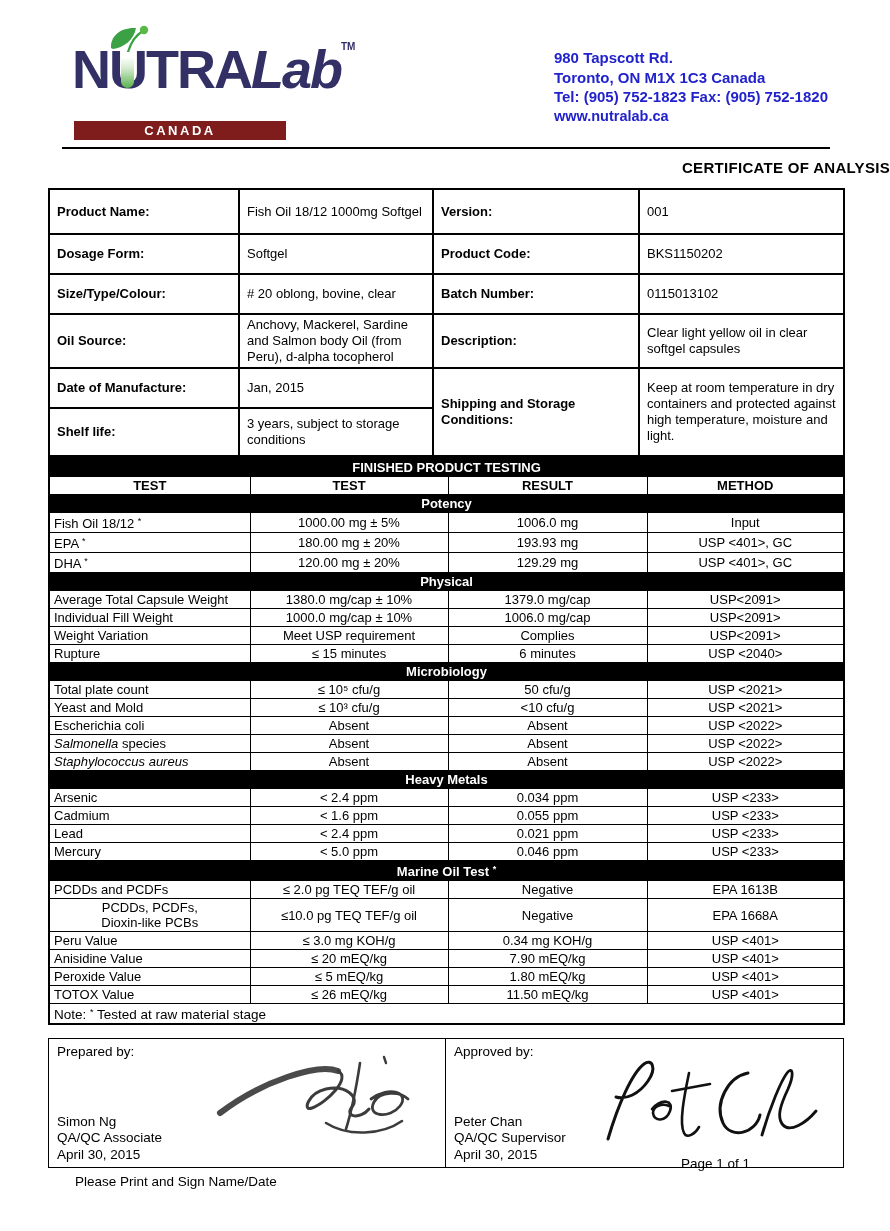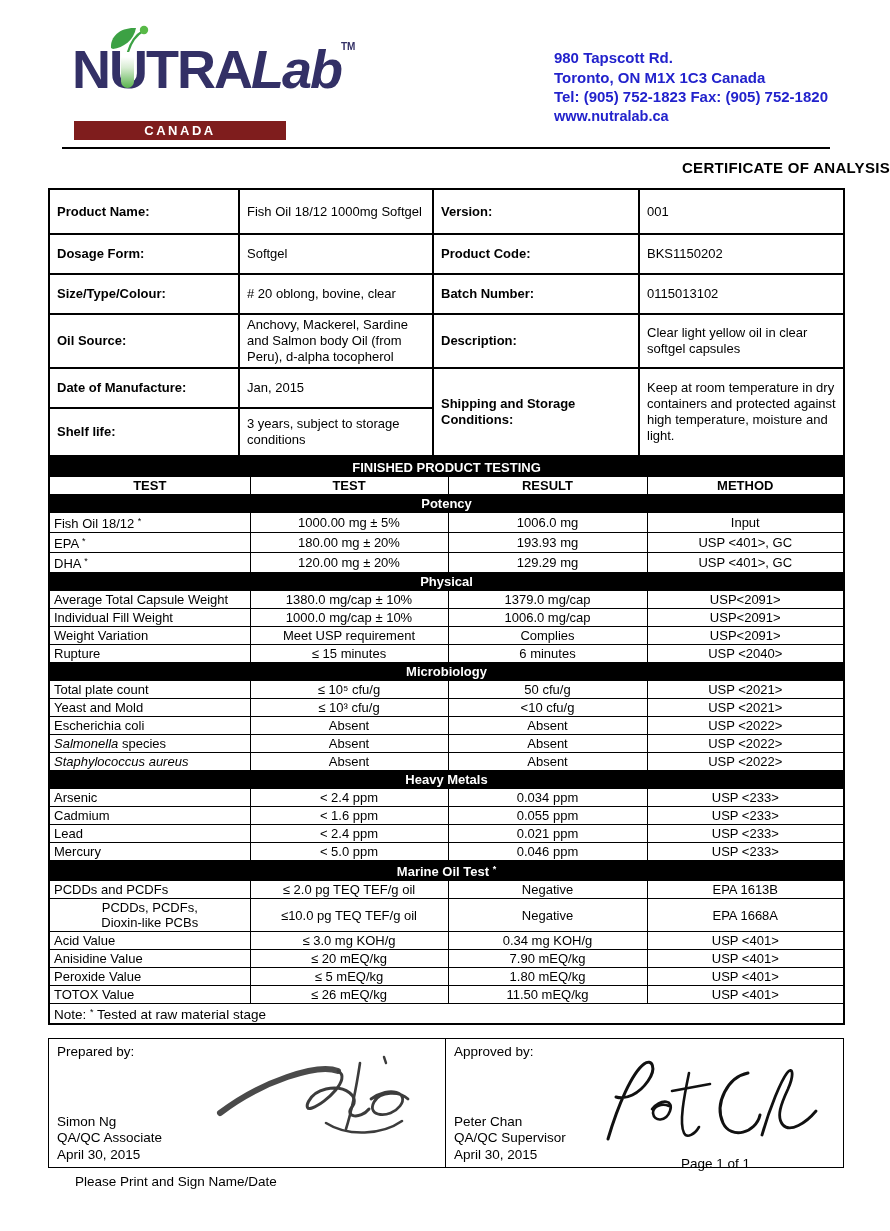--- a/index.html
+++ b/index.html
@@ -275,21 +275,21 @@
             <td class="c">Negative</td>
             <td class="c">EPA 1613B</td>
           </tr>
           <tr>
             <td class="test-name ind1" style="text-align: center; padding-left: 30px; padding-right: 30px;">PCDDs, PCDFs, Dioxin-like PCBs</td>
             <td class="c">≤10.0 pg TEQ TEF/g oil</td>
             <td class="c">Negative</td>
             <td class="c">EPA 1668A</td>
           </tr>
           <tr>
-            <td class="test-name ind1">Acid Value</td>
+            <td class="test-name ind1">Peru Value</td>
             <td class="c">≤ 3.0 mg KOH/g</td>
             <td class="c">0.34 mg KOH/g</td>
             <td class="c">USP &lt;401&gt;</td>
           </tr>
           <tr>
             <td class="test-name ind1">Anisidine Value</td>
             <td class="c">≤ 20 mEQ/kg</td>
             <td class="c">7.90 mEQ/kg</td>
             <td class="c">USP &lt;401&gt;</td>
           </tr>

